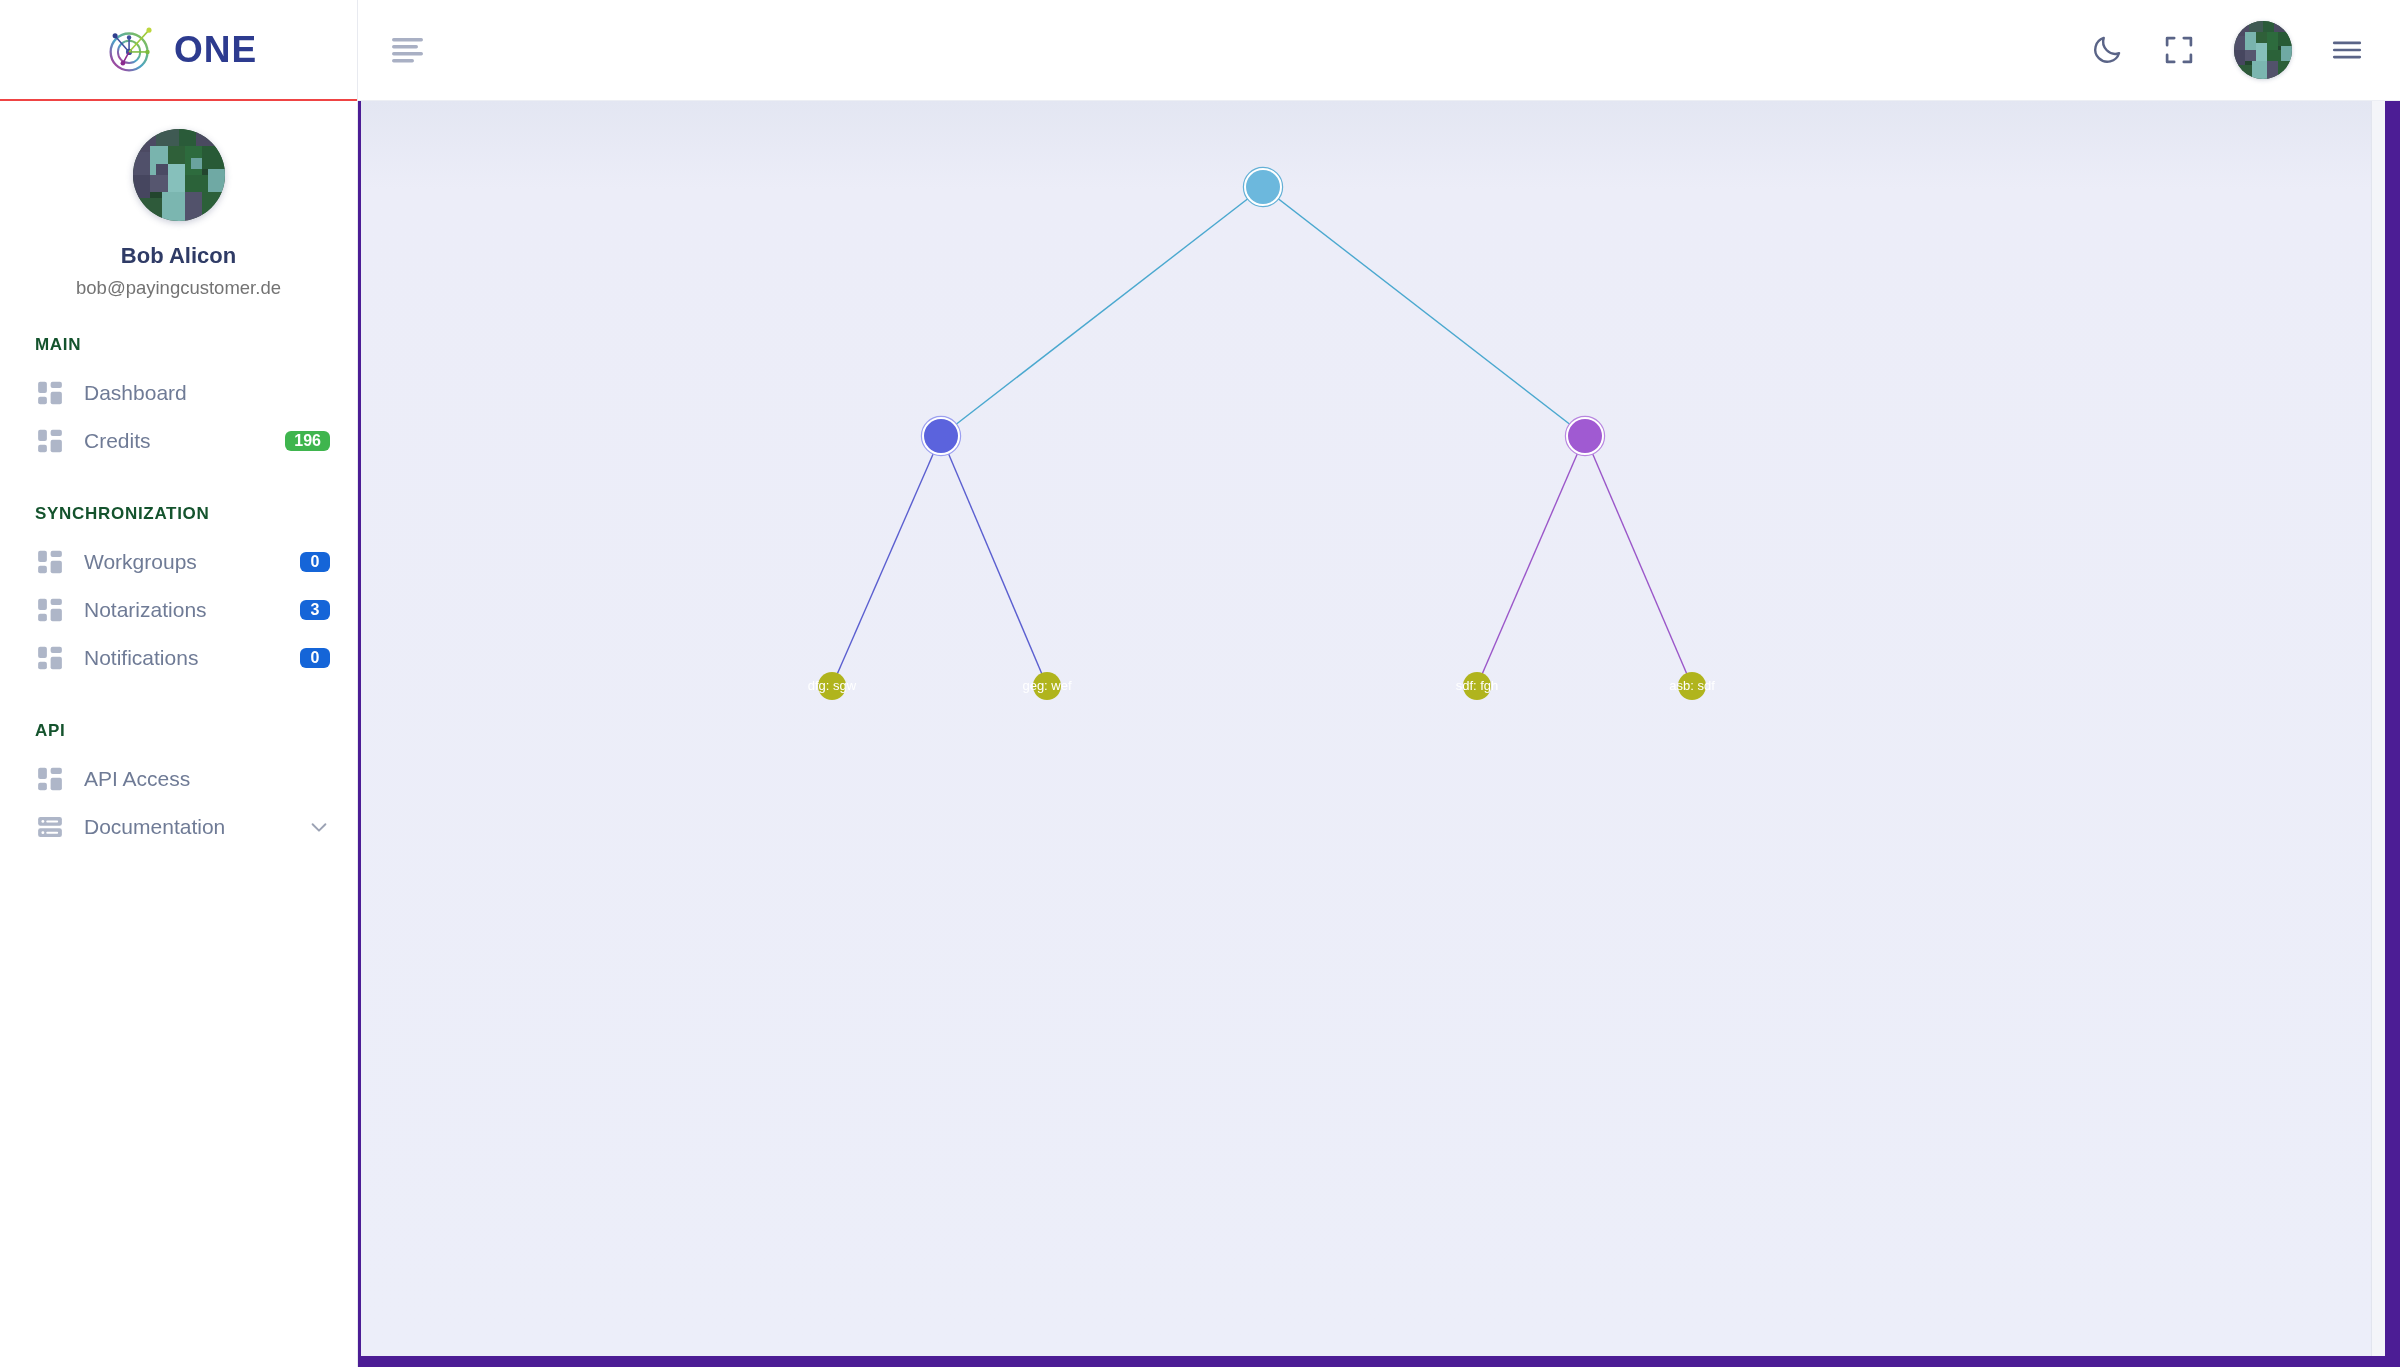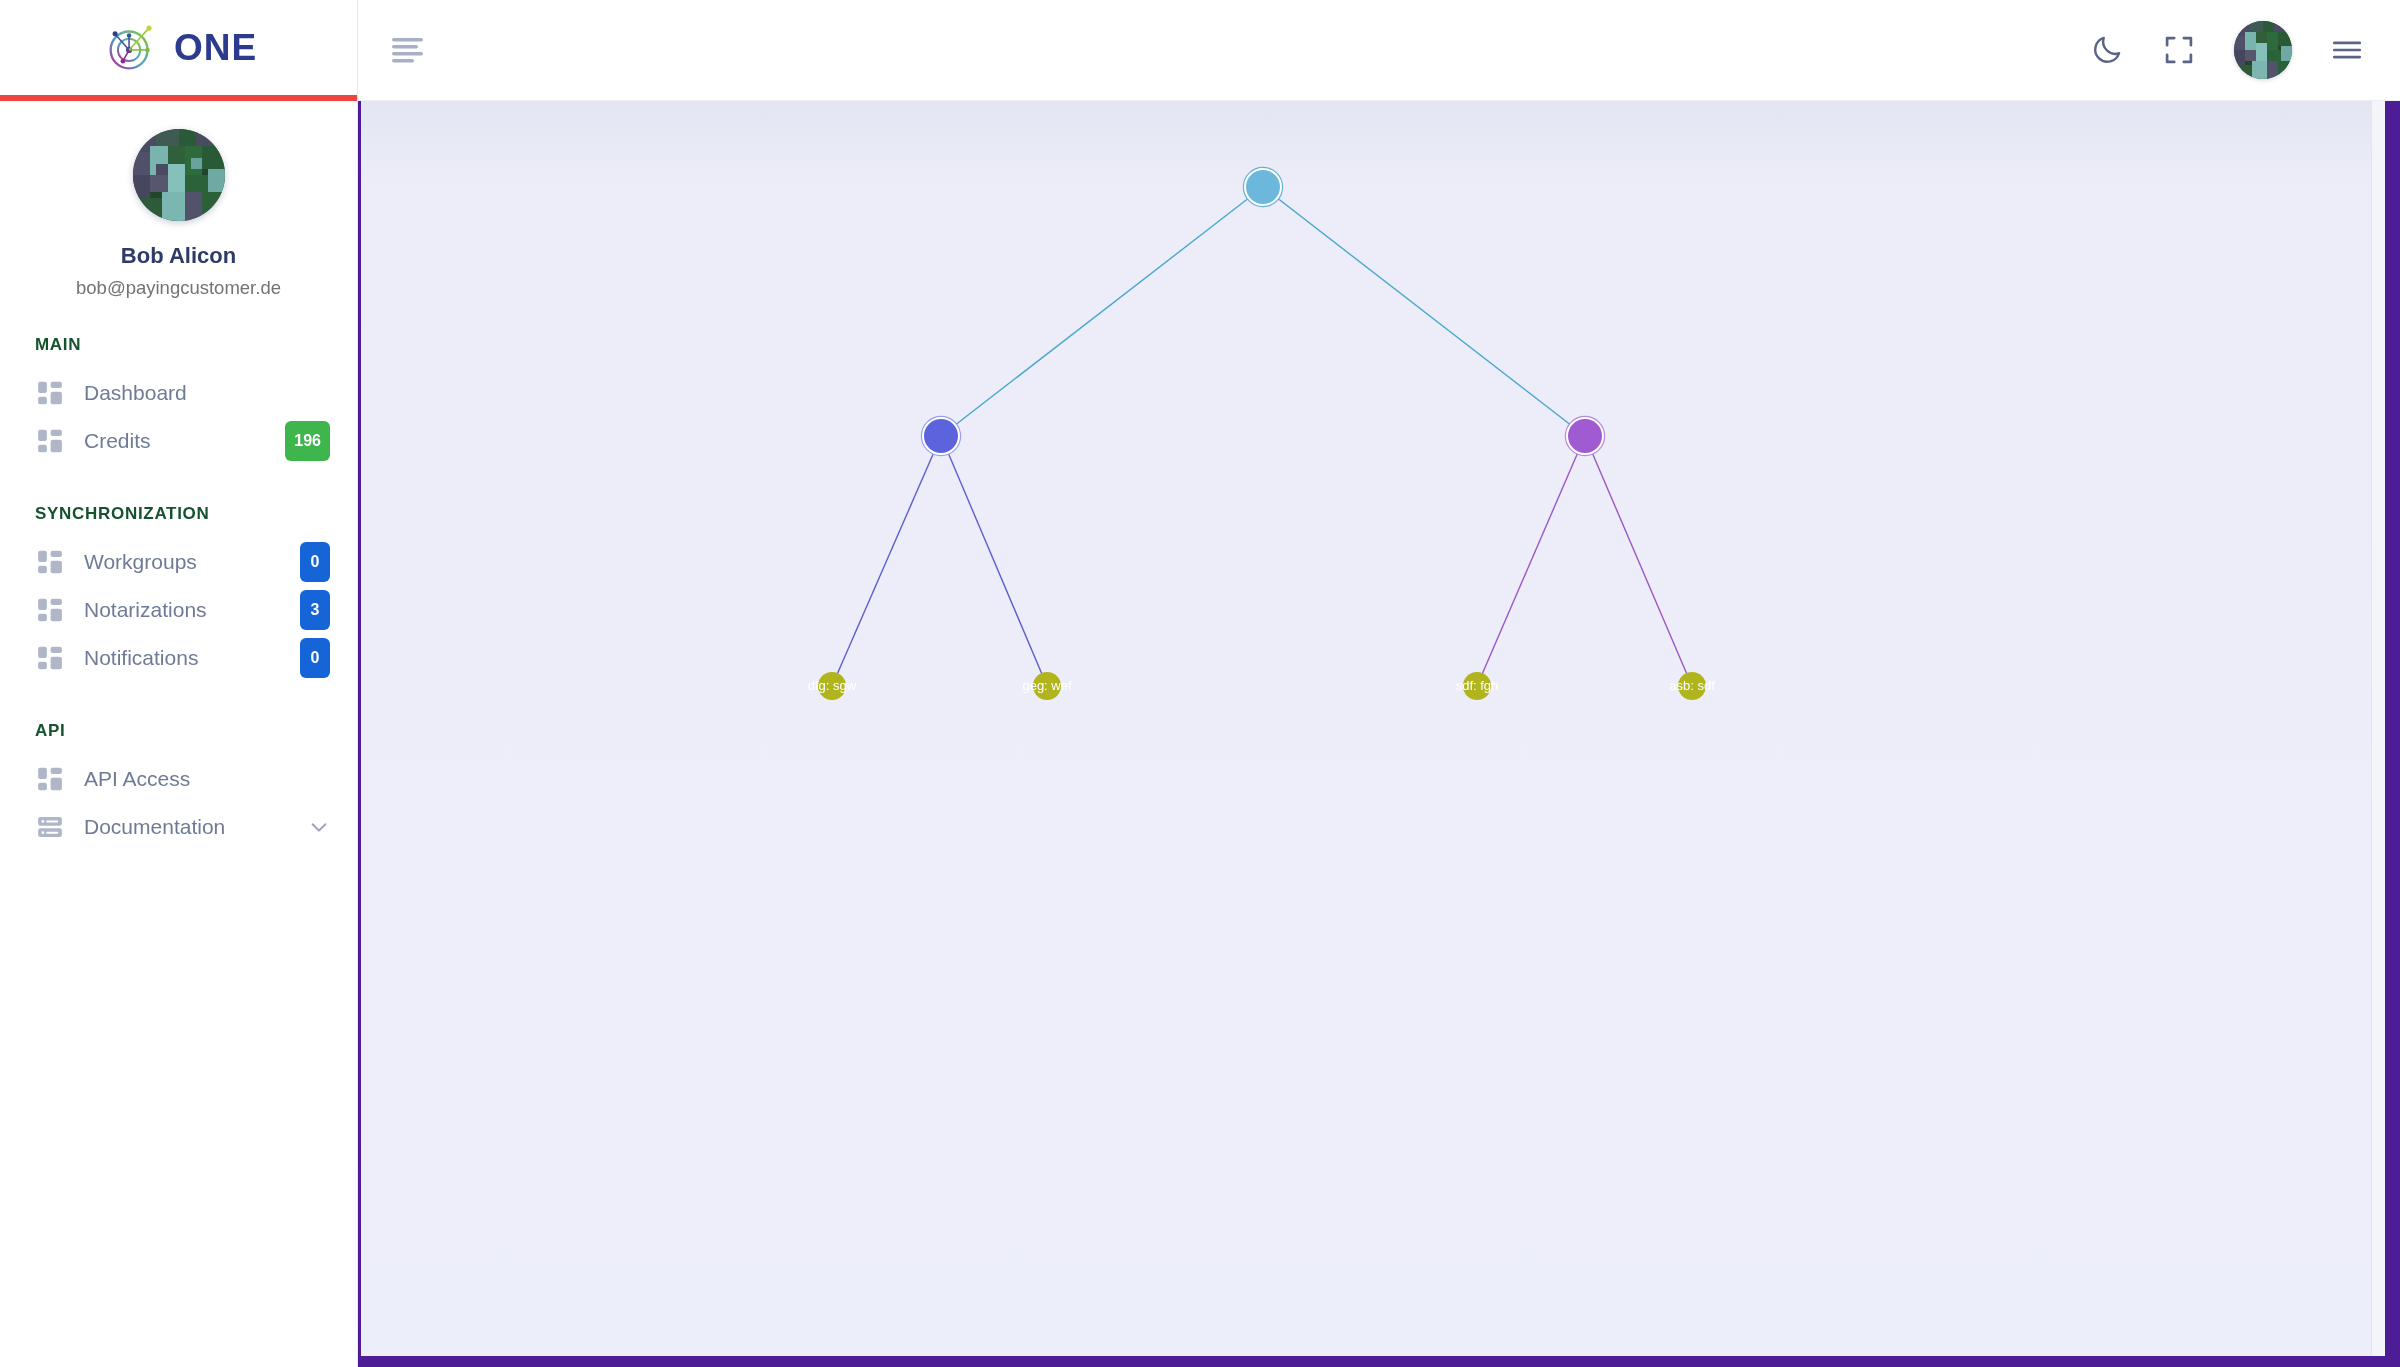--- a/index.html
+++ b/index.html
@@ -17,21 +17,21 @@
     background: #ffffff;
     border-right: 1px solid #e8eaf0;
     flex: 0 0 358px;
     position: relative;
     overflow: hidden;
   }
   .brand {
     height: 101px;
     display: flex; align-items: center; justify-content: center;
     gap: 12px;
-    border-bottom: 6px solid #ef4444;
+    border-bottom: 2px solid #ef4444;
   }
   .brand-logo { width: 62px; height: 62px; display:block; }
   .brand-name {
     font-size: 37px; font-weight: 700; letter-spacing: 1px;
     color: #2d3b8f;
   }
 
   .profile { padding-top: 28px; text-align: center; }
   .avatar-lg {
     width: 92px; height: 92px; border-radius: 50%;
@@ -65,21 +65,21 @@
     padding: 0 27px 0 35px;
     cursor: pointer;
   }
   .nav-icon { width: 30px; height: 30px; flex: 0 0 30px; margin-right: 19px; }
   .nav-label {
     font-size: 21px; color: #6f7b96; font-weight: 400;
     white-space: nowrap;
   }
   .nav-spacer { flex: 1 1 auto; }
   .badge {
-    min-width: 30px; height: 40px;
+    min-width: 30px; height: 20px;
     padding: 0 9px;
     border-radius: 6px;
     color: #fff; font-size: 16px; font-weight: 700;
     display: inline-flex; align-items: center; justify-content: center;
     line-height: 1;
   }
   .badge-green { background: #3fb54e; }
   .badge-blue  { background: #1565d8; }
   .chev { width: 22px; height: 22px; opacity: .75; }
 

